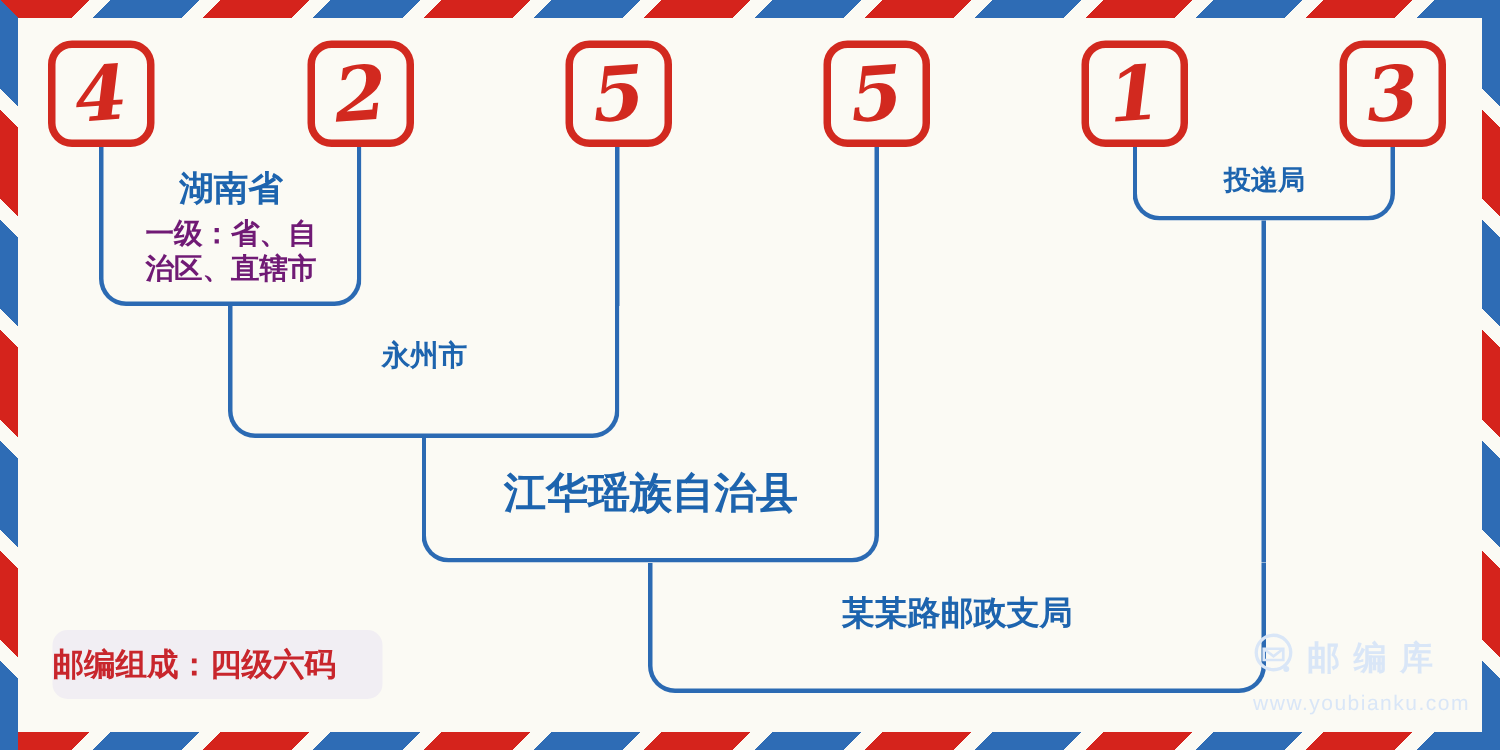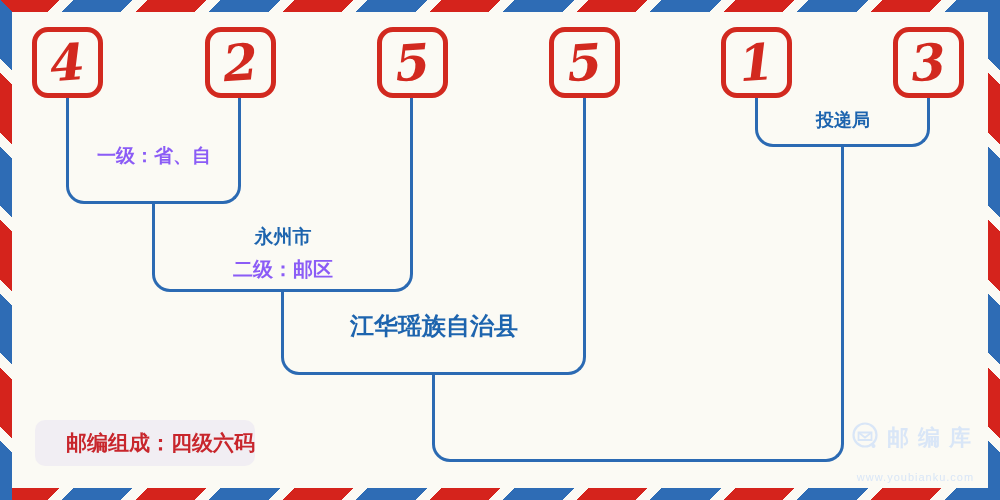--- a/index.html
+++ b/index.html
@@ -23,30 +23,30 @@
     font-size:50px;color:#d2291f;line-height:1;transform:rotate(-4deg);}
   
   .bracket{position:absolute;box-sizing:border-box;z-index:1;
     border-left:3px solid #2b6ab3;border-right:3px solid #2b6ab3;border-bottom:3px solid #2b6ab3;
     border-radius:0 0 18px 18px;}
   .vline{position:absolute;width:3px;background:#2b6ab3;z-index:1;}
   
   .lvl-name{position:absolute;transform:translateX(-50%);white-space:nowrap;
     color:#1d64ae;font-weight:bold;z-index:4;}
   .lvl-desc{position:absolute;transform:translateX(-50%);white-space:nowrap;
-    color:#8b5cf6;font-weight:bold;z-index:4;}
+    color:#701a75;font-weight:bold;z-index:4;}
   
   .badge{position:absolute;left:35px;top:420px;width:220px;height:46px;background:#f1eef3;
-    border-radius:10px;display:flex;align-items:center;justify-content:flex-end;z-index:4;}
+    border-radius:10px;display:flex;align-items:center;justify-content:flex-start;z-index:4;}
   .badge span{color:#c8262c;font-size:21px;font-weight:bold;white-space:nowrap;}
   
-  .watermark{position:absolute;right:20px;top:422px;z-index:2;color:#d9e6f7;text-align:center;}
+  .watermark{position:absolute;right:20px;top:422px;z-index:2;color:#d9e6f7;text-align:left;}
   .wm-row{display:flex;align-items:center;gap:8px;}
   .wm-brand{font-size:22px;font-weight:bold;letter-spacing:9px;color:#d9e6f7;}
-  .wm-url{font-size:11px;letter-spacing:1px;color:#d9e6f7;margin-top:17px;}
+  .wm-url{font-size:14px;letter-spacing:1px;color:#d9e6f7;margin-top:5px;}
 </style>
 </head>
 <body>
 
 <div class="stage">
 
   <div class="border-strip b-top"></div>
   <div class="border-strip b-bottom"></div>
   <div class="border-strip b-left"></div>
   <div class="border-strip b-right"></div>
@@ -72,27 +72,29 @@
 
   <div class="bracket" style="left:66px;top:98px;width:175px;height:106px"></div>
   <div class="bracket" style="left:152px;top:204px;width:261px;height:88px"></div>
   <div class="vline" style="left:410px;top:98px;height:106px"></div>
   <div class="bracket" style="left:281px;top:292px;width:305px;height:83px"></div>
   <div class="vline" style="left:583px;top:98px;height:194px"></div>
   <div class="bracket" style="left:755px;top:98px;width:175px;height:49px"></div>
   <div class="bracket" style="left:432px;top:375px;width:412px;height:87px"></div>
   <div class="vline" style="left:841px;top:147px;height:228px"></div>
 
+  <div class="lvl-name" style="left:154px;top:110px;font-size:23px">湖南省</div>
   <div class="lvl-desc" style="left:154px;top:143px;font-size:19px">一级：省、自</div>
+  <div class="lvl-desc" style="left:154px;top:166px;font-size:19px">治区、直辖市</div>
 
   <div class="lvl-name" style="left:283px;top:224px;font-size:19px">永州市</div>
-  <div class="lvl-desc" style="left:283px;top:256px;font-size:20px">二级：邮区</div>
 
-  <div class="lvl-name" style="left:434px;top:310px;font-size:24px">江华瑶族自治县</div>
+  <div class="lvl-name" style="left:434px;top:310px;font-size:28px">江华瑶族自治县</div>
 
+  <div class="lvl-name" style="left:638px;top:394px;font-size:22px">某某路邮政支局</div>
 
   <div class="lvl-name" style="left:843px;top:108px;font-size:18px">投递局</div>
 
   <div class="badge">
     <span>邮编组成：四级六码</span>
   </div>
 
   <div class="watermark">
     <div class="wm-row">
       <span>

